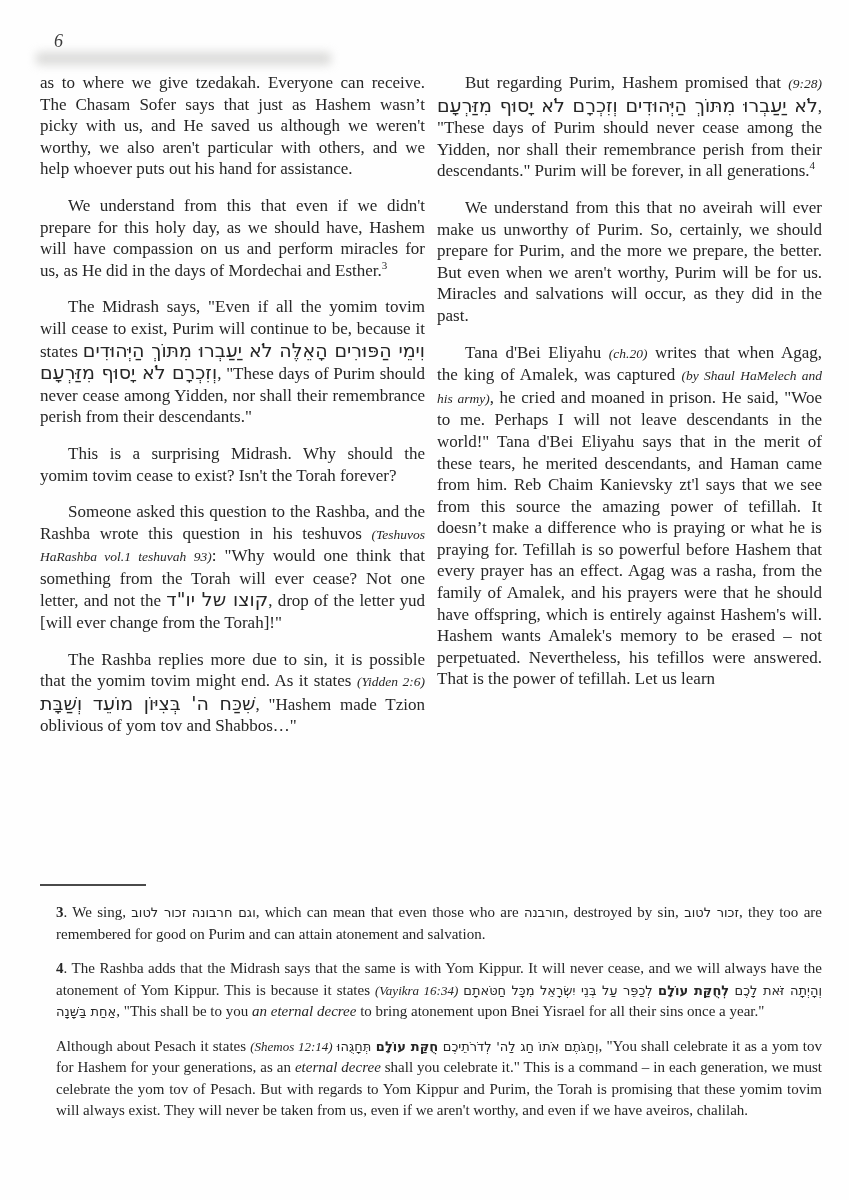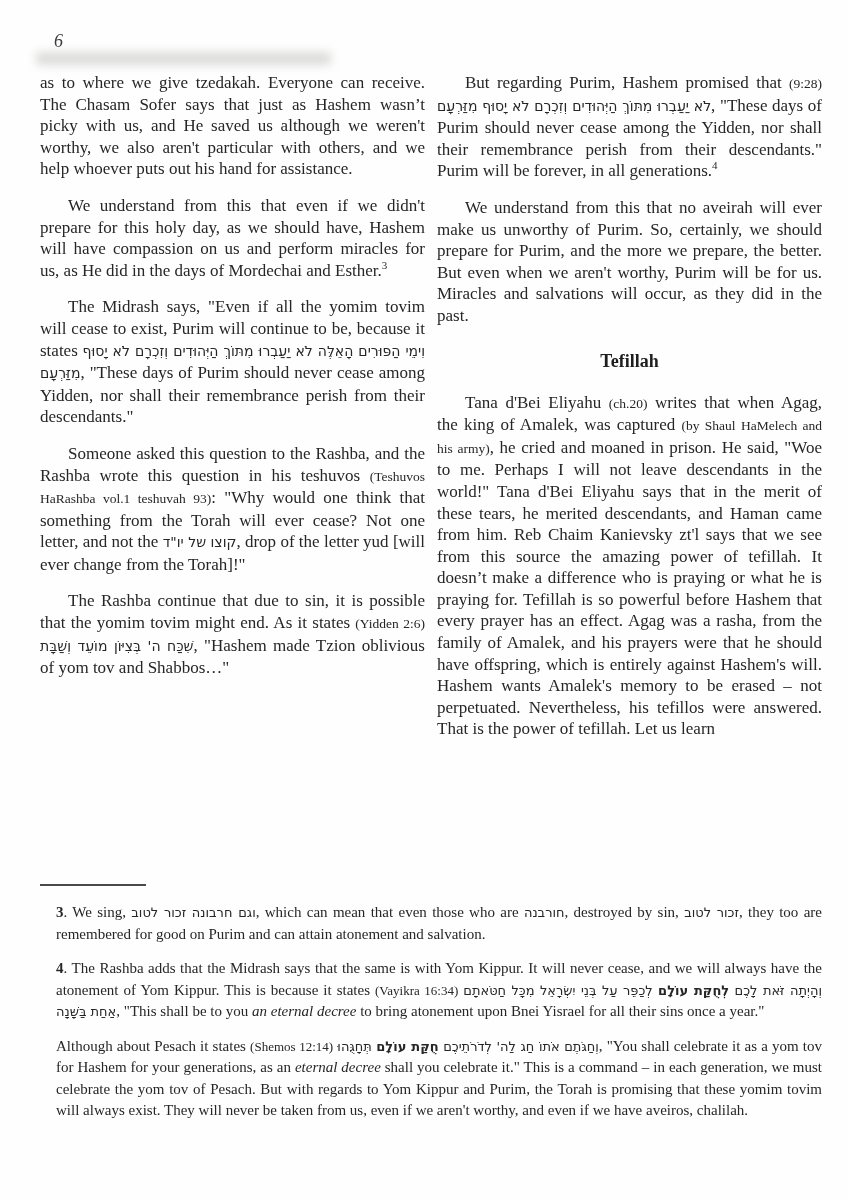--- a/index.html
+++ b/index.html
@@ -13,25 +13,25 @@
   
   .smudge{position:absolute;left:36px;top:52px;width:295px;height:13px;background:#bfbfbd;
           filter:blur(5px);opacity:.55;border-radius:3px;}
   
   .cols{position:absolute;top:72px;left:40px;width:782px;display:flex;gap:12px;}
   .col{width:385px;}
   p.body{font-size:17px;line-height:21.6px;text-align:justify;margin:0 0 15px 0;text-indent:28px;}
   p.noindent{text-indent:0;}
   .sec-head{text-align:center;font-size:18px;font-weight:bold;margin:24px 0 20px 0;color:#1e1e1e;}
   
-  .sm{font-size:13.5px;}
+  .sm{font-size:13.5px;font-style:italic;}
   .i{font-style:italic;}
   .b{font-weight:bold;}
   sup.sup{font-size:11px;line-height:0;vertical-align:super;}
-  .he-run{direction:rtl;unicode-bidi:isolate;font-family:"DejaVu Sans",sans-serif;font-size:14px;}
+  .he-run{direction:rtl;unicode-bidi:isolate;font-family:"DejaVu Sans",sans-serif;font-size:19px;}
   .he{font-weight:normal;}
   .heb{font-weight:bold;}
   
   .footnotes{position:absolute;top:884px;left:40px;width:782px;}
   .fnsep{width:106px;border:0;border-top:2px solid #4a4a4a;margin:0 0 16px 0;}
   p.fn{font-size:15px;line-height:21.5px;text-align:justify;margin:0 0 13px 16px;}
   p.fn .sm{font-size:13px;}
   p.fn .he-run{font-size:13px;}
 </style>
 </head>
@@ -44,28 +44,28 @@
   <header class="hdr">
     <span class="pnum">6</span>
   </header>
 
   <div class="cols">
 
     <div class="col">
       <p class="body noindent"><span class="">as to where we give tzedakah. Everyone can receive. The Chasam Sofer says that just as Hashem wasn’t picky with us, and He saved us although we weren't worthy, we also aren't particular with others, and we help whoever puts out his hand for assistance.</span></p>
       <p class="body"><span class="">We understand from this that even if we didn't prepare for this holy day, as we should have, Hashem will have compassion on us and perform miracles for us, as He did in the days of Mordechai and Esther.</span><sup class="sup">3</sup></p>
       <p class="body"><span class="">The Midrash says, "Even if all the yomim tovim will cease to exist, Purim will continue to be, because it states </span><span class="he-run" dir="rtl"><span class="he">וִימֵי הַפּוּרִים הָאֵלֶּה לֹא יַעַבְרוּ מִתּוֹךְ הַיְּהוּדִים וְזִכְרָם לֹא יָסוּף מִזַּרְעָם</span></span><span class="">, "These days of Purim should never cease among Yidden, nor shall their remembrance perish from their descendants."</span></p>
+      <p class="body"><span class="">This is a surprising Midrash. Why should the yomim tovim cease to exist? Isn't the Torah forever?</span></p>
       <p class="body"><span class="">Someone asked this question to the Rashba, and the Rashba wrote this question in his teshuvos </span><span class="sm">(Teshuvos HaRashba vol.1 teshuvah 93)</span><span class="">: "Why would one think that something from the Torah will ever cease? Not one letter, and not the </span><span class="he-run" dir="rtl"><span class="he">קוצו של יו"ד</span></span><span class="">, drop of the letter yud [will ever change from the Torah]!"</span></p>
-      <p class="body"><span class="">The Rashba continue that due to sin, it is possible that the yomim tovim might end. As it states </span><span class="sm">(Yidden 2:6)</span><span class=""> </span><span class="he-run" dir="rtl"><span class="he">שִׁכַּח ה' בְּצִיּוֹן מוֹעֵד וְשַׁבָּת</span></span><span class="">, "Hashem made Tzion oblivious of yom tov and Shabbos…"</span></p>
+      <p class="body"><span class="">The Rashba replies more due to sin, it is possible that the yomim tovim might end. As it states </span><span class="sm">(Yidden 2:6)</span><span class=""> </span><span class="he-run" dir="rtl"><span class="he">שִׁכַּח ה' בְּצִיּוֹן מוֹעֵד וְשַׁבָּת</span></span><span class="">, "Hashem made Tzion oblivious of yom tov and Shabbos…"</span></p>
     </div>
 
     <div class="col">
       <p class="body"><span class="">But regarding Purim, Hashem promised that </span><span class="sm">(9:28)</span><span class=""> </span><span class="he-run" dir="rtl"><span class="he">לֹא יַעַבְרוּ מִתּוֹךְ הַיְּהוּדִים וְזִכְרָם לֹא יָסוּף מִזַּרְעָם</span></span><span class="">, "These days of Purim should never cease among the Yidden, nor shall their remembrance perish from their descendants." Purim will be forever, in all generations.</span><sup class="sup">4</sup></p>
       <p class="body"><span class="">We understand from this that no aveirah will ever make us unworthy of Purim. So, certainly, we should prepare for Purim, and the more we prepare, the better. But even when we aren't worthy, Purim will be for us. Miracles and salvations will occur, as they did in the past.</span></p>
-      <h3 class="sec-head">Tefillah</h3>
       <p class="body"><span class="">Tana d'Bei Eliyahu </span><span class="sm">(ch.20)</span><span class=""> writes that when Agag, the king of Amalek, was captured </span><span class="sm">(by Shaul HaMelech and his army)</span><span class="">, he cried and moaned in prison. He said, "Woe to me. Perhaps I will not leave descendants in the world!" Tana d'Bei Eliyahu says that in the merit of these tears, he merited descendants, and Haman came from him. Reb Chaim Kanievsky zt'l says that we see from this source the amazing power of tefillah. It doesn’t make a difference who is praying or what he is praying for. Tefillah is so powerful before Hashem that every prayer has an effect. Agag was a rasha, from the family of Amalek, and his prayers were that he should have offspring, which is entirely against Hashem's will. Hashem wants Amalek's memory to be erased – not perpetuated. Nevertheless, his tefillos were answered. That is the power of tefillah. Let us learn</span></p>
     </div>
 
   </div>
 
   <div class="footnotes">
     <hr class="fnsep">
     <p class="fn"><span class="b">3</span><span class="">. We sing, </span><span class="he-run" dir="rtl"><span class="he">וגם חרבונה זכור לטוב</span></span><span class="">, which can mean that even those who are </span><span class="he-run" dir="rtl"><span class="he">חורבנה</span></span><span class="">, destroyed by sin, </span><span class="he-run" dir="rtl"><span class="he">זכור לטוב</span></span><span class="">, they too are remembered for good on Purim and can attain atonement and salvation.</span></p>
     <p class="fn"><span class="b">4</span><span class="">. The Rashba adds that the Midrash says that the same is with Yom Kippur. It will never cease, and we will always have the atonement of Yom Kippur. This is because it states </span><span class="sm">(Vayikra 16:34)</span><span class=""> </span><span class="he-run" dir="rtl"><span class="he">וְהָיְתָה זֹּאת לָכֶם </span><span class="heb">לְחֻקַּת עוֹלָם</span><span class="he"> לְכַפֵּר עַל בְּנֵי יִשְׂרָאֵל מִכָּל חַטֹּאתָם אַחַת בַּשָּׁנָה</span></span><span class="">, "This shall be to you </span><span class="i">an eternal decree</span><span class=""> to bring atonement upon Bnei Yisrael for all their sins once a year."</span></p>
     <p class="fn"><span class="">Although about Pesach it states </span><span class="sm">(Shemos 12:14)</span><span class=""> </span><span class="he-run" dir="rtl"><span class="he">וְחַגֹּתֶם אֹתוֹ חַג לַה' לְדֹרֹתֵיכֶם </span><span class="heb">חֻקַּת עוֹלָם</span><span class="he"> תְּחָגֻּהוּ</span></span><span class="">, "You shall celebrate it as a yom tov for Hashem for your generations, as an </span><span class="i">eternal decree</span><span class=""> shall you celebrate it." This is a command – in each generation, we must celebrate the yom tov of Pesach. But with regards to Yom Kippur and Purim, the Torah is promising that these yomim tovim will always exist. They will never be taken from us, even if we aren't worthy, and even if we have aveiros, chalilah.</span></p>

